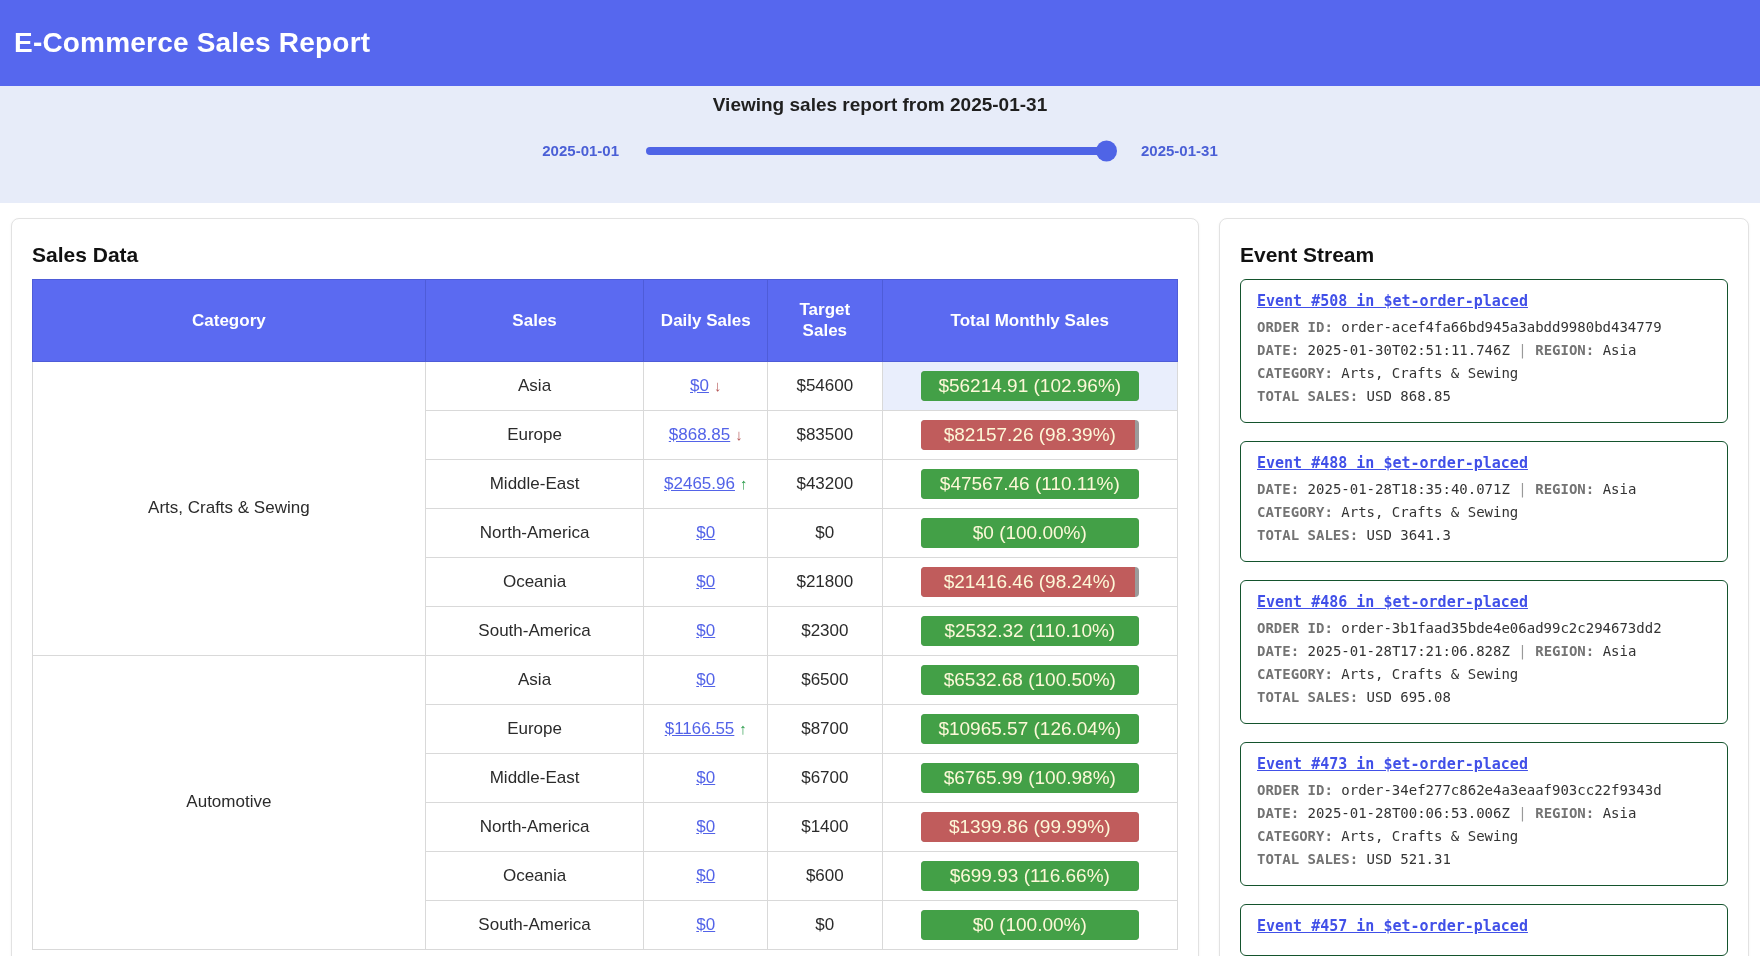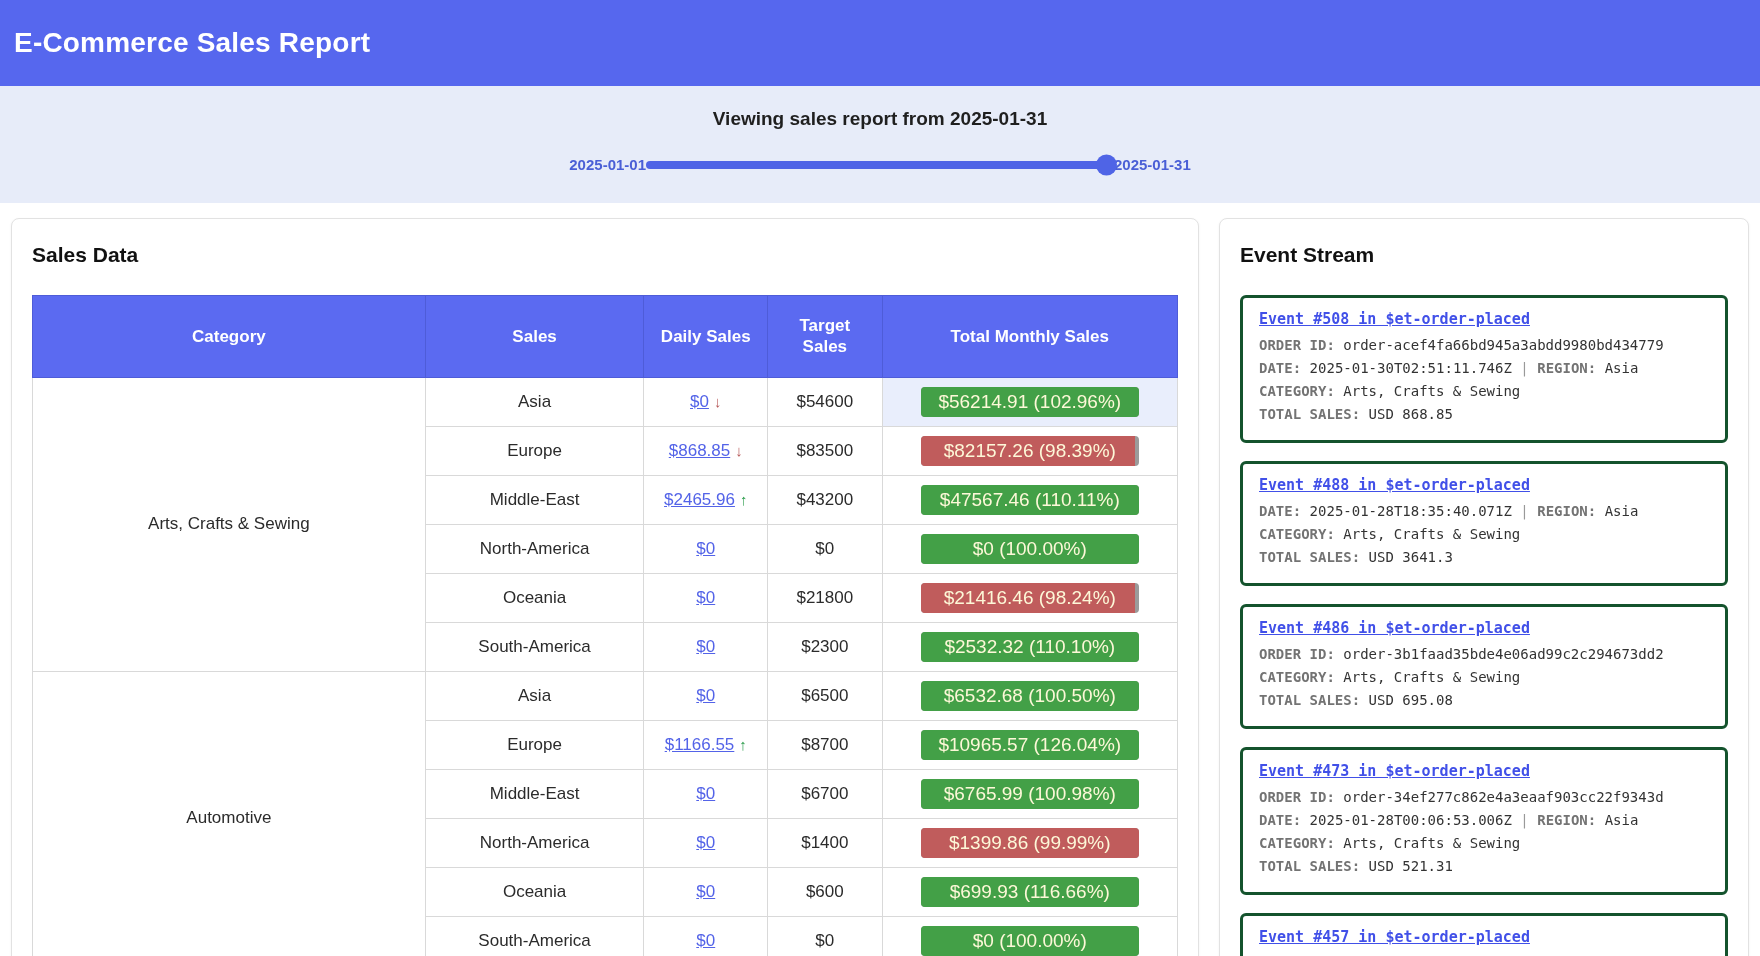--- a/index.html
+++ b/index.html
@@ -4,33 +4,33 @@
 <style>
   * { box-sizing: border-box; margin: 0; padding: 0; }
   html, body { width: 1760px; height: 956px; overflow: hidden; background: #ffffff;
     font-family: "Liberation Sans", sans-serif; color: #2b2b2b; }
 
   
   .app-header { height: 86px; background: #5667ee; display: flex; align-items: center; padding: 0 14px; }
   .app-header h1 { color: #ffffff; font-size: 28px; font-weight: 700; letter-spacing: 0.2px; }
 
   
-  .filter-bar { height: 117px; background: #e7ecf9; padding-top: 22px; }
+  .filter-bar { height: 117px; background: #e7ecf9; padding-top: 8px; }
   .filter-title { text-align: center; font-size: 19px; font-weight: 700; color: #1f1f1f; }
-  .slider-row { margin-top: 26px; display: flex; justify-content: center; align-items: center; }
+  .slider-row { margin-top: 26px; display: flex; justify-content: center; align-items: center; gap: 27px; }
   .slider-label { font-size: 15px; font-weight: 700; color: #4a5fd6; }
   .slider-track { position: relative; width: 468px; height: 8px; background: #4f64e6; border-radius: 5px; cursor: pointer; }
   .slider-thumb { position: absolute; right: -3px; top: 50%; transform: translateY(-50%);
     width: 21px; height: 21px; border-radius: 50%; background: #4f64e6; cursor: grab; }
 
   
   .main { display: flex; align-items: flex-start; gap: 20px; padding: 15px 11px 0 11px; }
   .panel { background: #fff; border: 1px solid #e2e2e2; border-radius: 8px;
     box-shadow: 0 1px 3px rgba(0,0,0,0.05); padding: 24px 20px; }
-  .panel h2 { font-size: 21px; font-weight: 700; color: #111; margin-bottom: 28px; }
+  .panel h2 { font-size: 21px; font-weight: 700; color: #111; margin-bottom: 12px; }
   .sales-panel { width: 1188px; min-height: 900px; }
   .events-panel { width: 530px; min-height: 900px; }
 
   
   table.sales { width: 100%; border-collapse: collapse; table-layout: fixed; }
   table.sales th, table.sales td { border: 1px solid #d9d9d9; text-align: center; }
   table.sales th { background: #5b6af1; color: #fff; font-size: 17px; font-weight: 700;
     padding: 19px 10px; line-height: 1.25; border-color: #4e5cd8; }
   table.sales td { height: 49px; padding: 0 8px; font-size: 17px; color: #2b2b2b; background: #fff; }
   col.c-cat { width: 34.3%; } col.c-region { width: 19.1%; } col.c-daily { width: 10.8%; }
@@ -41,21 +41,21 @@
   .trend.down { color: #b85c5c; } .trend.up { color: #2f9e4e; }
   td.total.flash { background: #e9eefc; }
   .bar { position: relative; width: 218px; height: 30px; margin: 0 auto; border-radius: 4px;
     background: #9b9b9b; overflow: hidden; }
   .bar-fill { position: absolute; left: 0; top: 0; bottom: 0; }
   .bar-fill.green { background: #43a047; } .bar-fill.red { background: #c05c5c; }
   .bar-label { position: relative; z-index: 1; display: block; line-height: 30px;
     font-size: 19px; color: #fdf8d8; text-align: center; }
 
   
-  .card { border: 3px solid #14532d; border-radius: 6px; background: #fff;
+  .card { border: 1px solid #14532d; border-radius: 6px; background: #fff;
     padding: 12px 16px 14px 16px; margin-bottom: 18px;
     font-family: "DejaVu Sans Mono", monospace; font-size: 14px; color: #333; }
   .ev-title { margin-bottom: 6px; }
   .ev-title a { color: #4150e8; font-weight: 700; font-size: 15px; text-decoration: underline; }
   .ev-line { line-height: 23px; white-space: nowrap; }
   .ev-line .lbl { font-weight: 700; color: #737373; }
   .ev-line .sep { color: #999; }
 </style>
 </head>
 <body>
@@ -271,20 +271,21 @@
   </div>
         <div class="card">
     <div class="ev-title"><a href="#">Event #488 in $et-order-placed</a></div>
     <div class="ev-line"><span class="lbl">DATE:</span> <span>2025-01-28T18:35:40.071Z</span> <span class="sep">|</span> <span class="lbl">REGION:</span> <span>Asia</span></div>
     <div class="ev-line"><span class="lbl">CATEGORY:</span> <span>Arts, Crafts &amp; Sewing</span></div>
     <div class="ev-line"><span class="lbl">TOTAL SALES:</span> <span>USD 3641.3</span></div>
   </div>
         <div class="card">
     <div class="ev-title"><a href="#">Event #486 in $et-order-placed</a></div>
     <div class="ev-line"><span class="lbl">ORDER ID:</span> <span>order-3b1faad35bde4e06ad99c2c294673dd2</span></div>
+    <div class="ev-line"><span class="lbl">DATE:</span> <span>2025-01-28T17:21:06.828Z</span> <span class="sep">|</span> <span class="lbl">REGION:</span> <span>Asia</span></div>
     <div class="ev-line"><span class="lbl">CATEGORY:</span> <span>Arts, Crafts &amp; Sewing</span></div>
     <div class="ev-line"><span class="lbl">TOTAL SALES:</span> <span>USD 695.08</span></div>
   </div>
         <div class="card">
     <div class="ev-title"><a href="#">Event #473 in $et-order-placed</a></div>
     <div class="ev-line"><span class="lbl">ORDER ID:</span> <span>order-34ef277c862e4a3eaaf903cc22f9343d</span></div>
     <div class="ev-line"><span class="lbl">DATE:</span> <span>2025-01-28T00:06:53.006Z</span> <span class="sep">|</span> <span class="lbl">REGION:</span> <span>Asia</span></div>
     <div class="ev-line"><span class="lbl">CATEGORY:</span> <span>Arts, Crafts &amp; Sewing</span></div>
     <div class="ev-line"><span class="lbl">TOTAL SALES:</span> <span>USD 521.31</span></div>
   </div>

